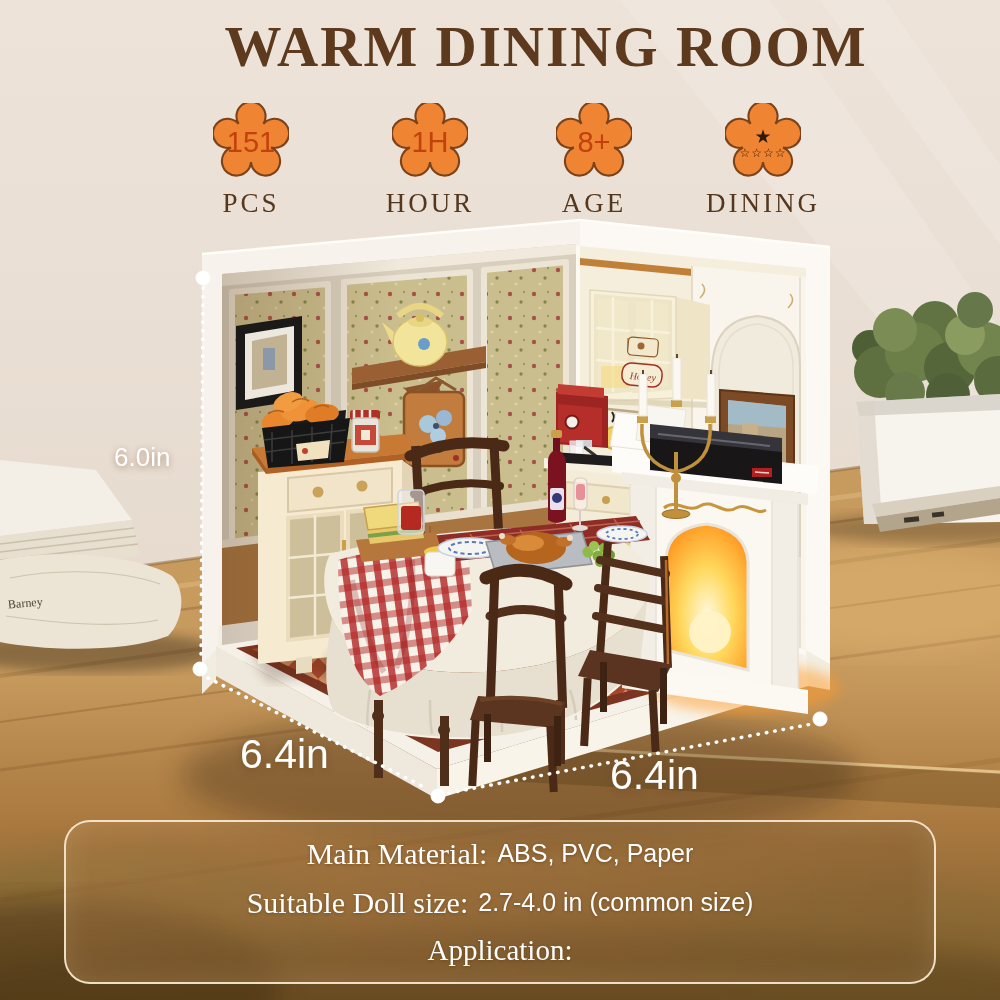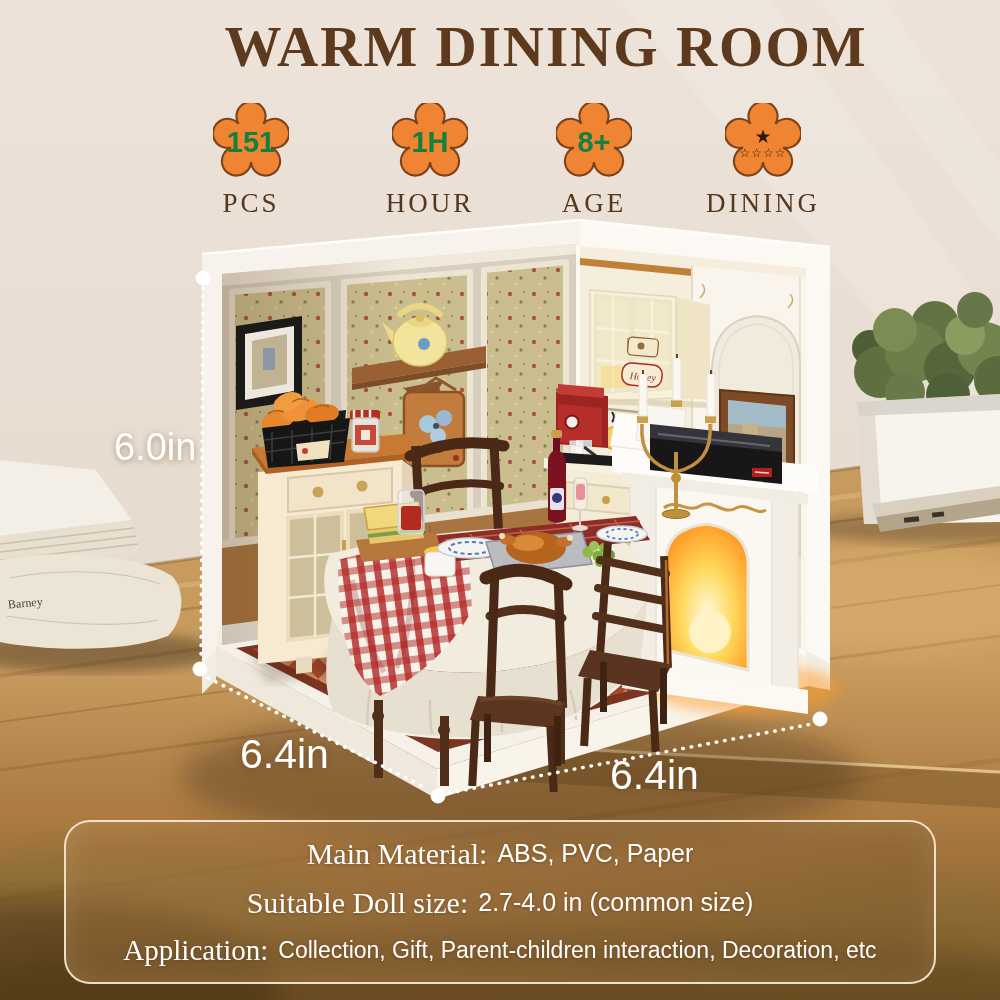--- a/index.html
+++ b/index.html
@@ -9,32 +9,32 @@
 
   
   .title{position:absolute;top:14px;left:0;width:100%;text-align:center;
          font-family:"Liberation Serif","DejaVu Serif",serif;font-weight:700;
          font-size:57px;letter-spacing:2px;color:#5d3a1e;padding-left:46px;}
 
   .badge{position:absolute;top:103px;width:128px;text-align:center;}
   .flower-wrap{position:relative;width:76px;height:76px;margin:0 auto;}
   .flower-wrap>svg{position:absolute;inset:0;}
   .badge-value{position:absolute;inset:0;display:flex;align-items:center;justify-content:center;
-               font-weight:bold;font-size:29px;color:#15803d;padding-top:3px;}
+               font-weight:normal;font-size:29px;color:#c2410c;padding-top:3px;}
   .badge-stars{position:absolute;inset:0;display:flex;flex-direction:column;align-items:center;
                justify-content:center;color:#2e1a08;padding-top:4px;}
   .star-top{font-size:19px;line-height:21px;}
   .star-row{font-size:12px;line-height:13px;letter-spacing:1px;}
   .badge-label{margin-top:9px;font-family:"Liberation Serif","DejaVu Serif",serif;
                font-size:27px;letter-spacing:3px;color:#54371c;}
 
   
   .dim{position:absolute;color:#fff;font-size:41px;
        text-shadow:0 2px 6px rgba(110,70,30,.5);}
-  #dim-h{top:426px;left:114px;font-size:38px;text-align:right;}
+  #dim-h{top:442px;left:114px;font-size:26px;text-align:right;}
   #dim-l{top:731px;left:240px;}
   #dim-r{top:752px;left:610px;}
 
   
   .info{position:absolute;left:64px;top:820px;width:868px;height:160px;
         border:2px solid rgba(248,234,212,.92);border-radius:26px;
         background:linear-gradient(100deg,rgba(170,122,70,.44),rgba(128,92,48,.5));
         display:flex;flex-direction:column;justify-content:space-evenly;align-items:center;
         box-shadow:inset 0 0 30px rgba(255,235,200,.12);}
   .info-line{display:flex;align-items:center;gap:10px;color:#fff;white-space:nowrap;
@@ -546,17 +546,16 @@
   <div class="info-line">
     <span class="info-label">Main Material:</span>
     <span class="info-value">ABS, PVC, Paper</span>
   </div>
   <div class="info-line">
     <span class="info-label">Suitable Doll size:</span>
     <span class="info-value">2.7-4.0 in (common size)</span>
   </div>
   <div class="info-line line3">
     <span class="info-label">Application:</span>
-    <span class="info-value">Collection, Gift, Parent-children interaction, Decoration, etc</span>
   </div>
 </div>
 
 </div>
 
 </body></html>

